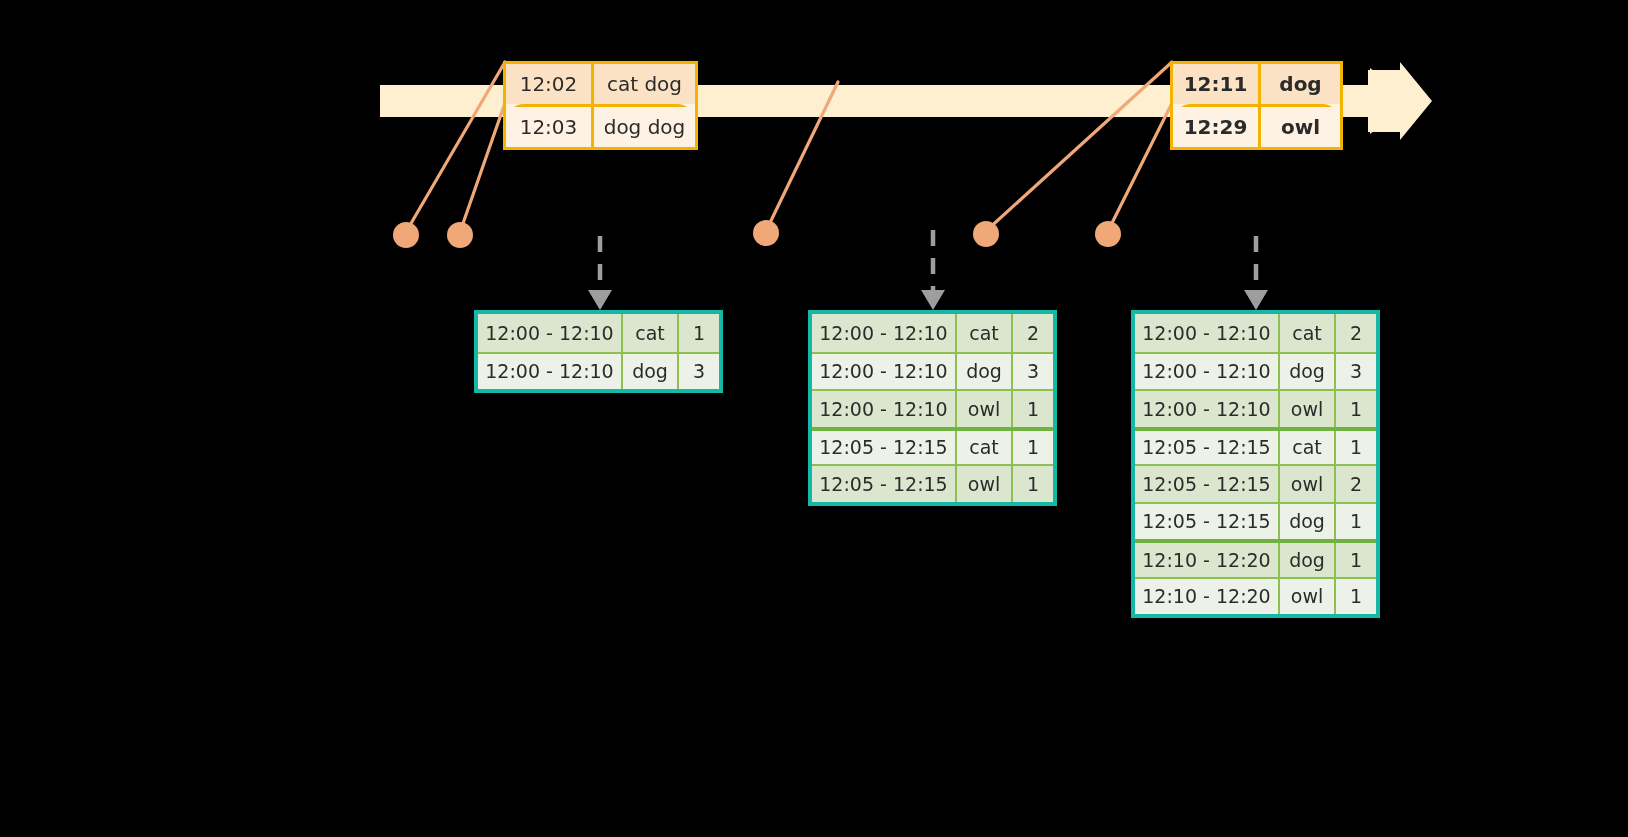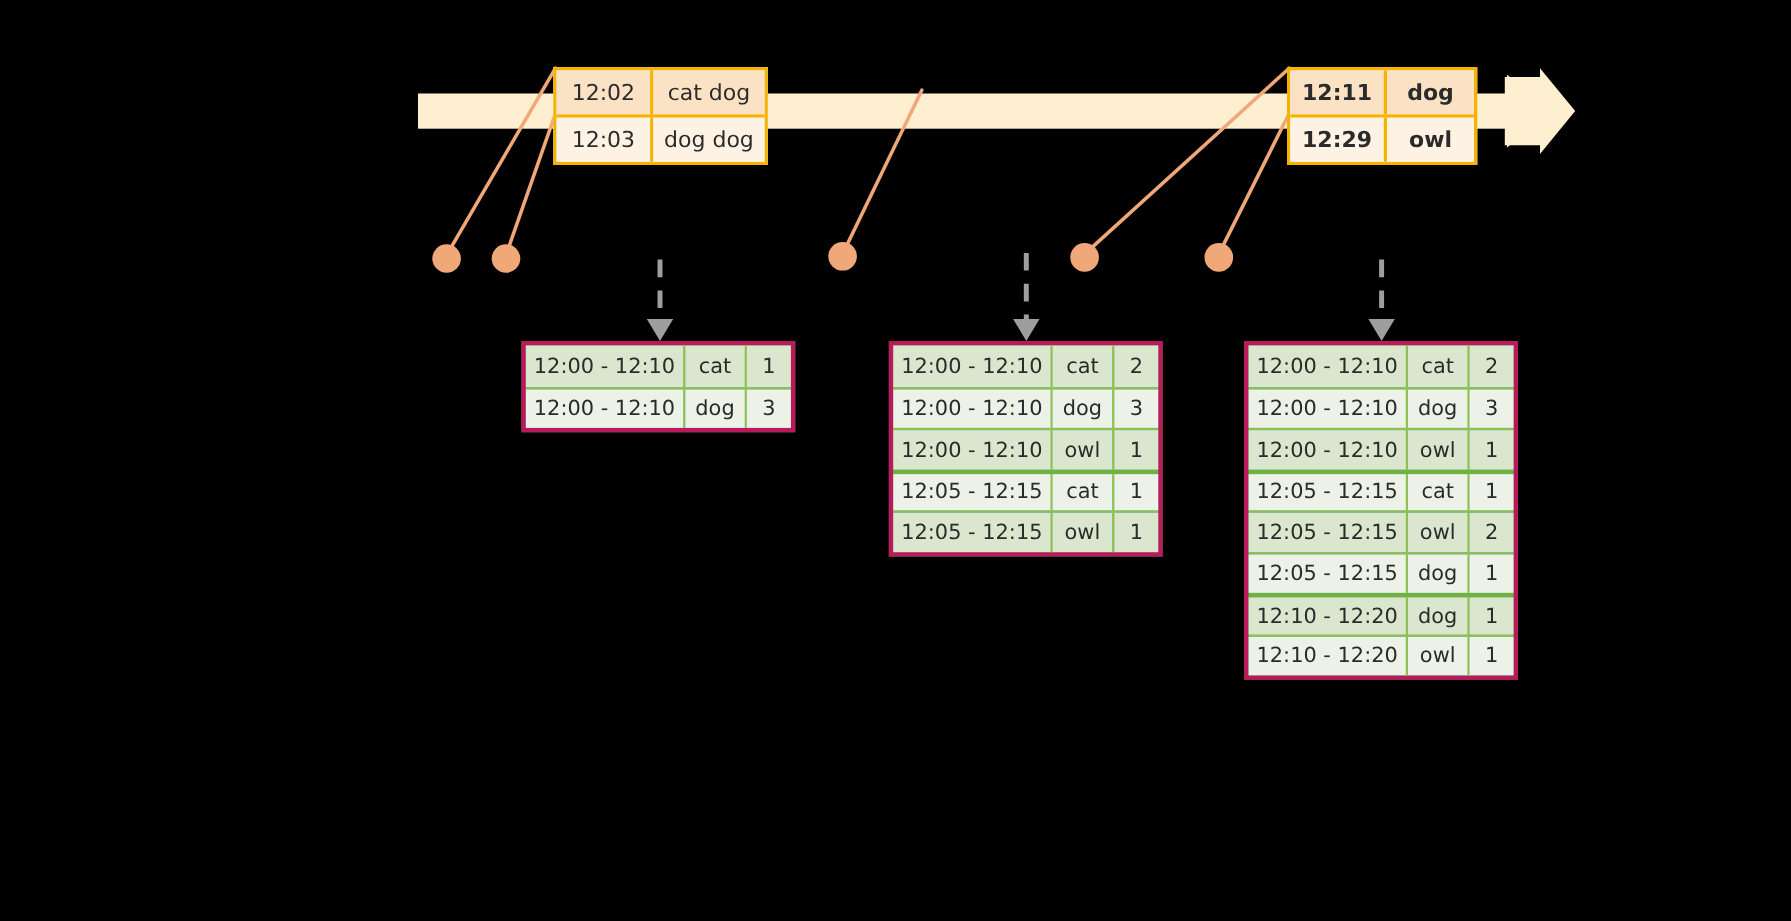--- a/index.html
+++ b/index.html
@@ -37,20 +37,21 @@
     display: flex;
     flex-direction: column;
     background: #FFF4E3;
   }
   .event-row {
     display: flex;
     height: 40px;
   }
   .event-row + .event-row {
     border-top: 3px solid #F5B301;
+    border-radius: 18px;
   }
   .event-row.shade .cell { background: #FCE2C4; }
   .event-row.light  .cell { background: #FEF2E4; }
   .event-cell-time {
     width: 88px;
     display: flex;
     align-items: center;
     justify-content: center;
     font-size: 20px;
     color: #2b2b2b;
@@ -63,23 +64,23 @@
     align-items: center;
     justify-content: center;
     font-size: 20px;
     color: #2b2b2b;
     box-sizing: border-box;
   }
 
   
   .result-table {
     position: absolute;
-    border: 4px solid #be185d;
-    box-sizing: border-box;
-    background: #15803d;
+    border: 4px solid #14b8a6;
+    box-sizing: border-box;
+    background: #bef264;
   }
   .res-row {
     display: flex;
     height: 37.5px;
     box-sizing: border-box;
   }
   .res-row + .res-row { border-top: 2px solid #8CC152; }
   .res-row.grp { border-top: 4px solid #6FB23F; }
   .res-row.a .rcell { background: #DAE7CE; }
   .res-row.b .rcell { background: #EDF2E8; }

